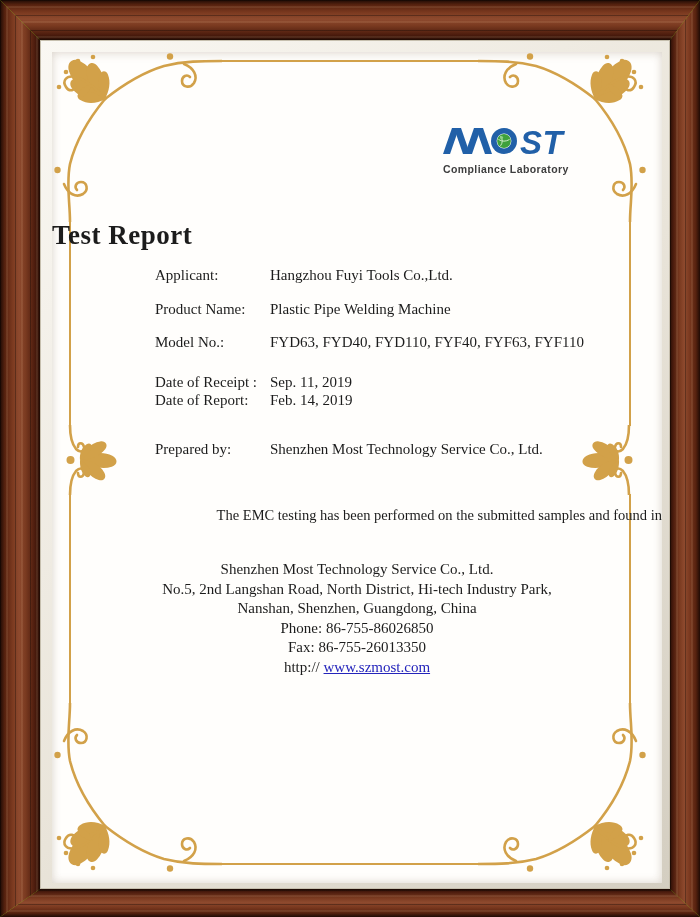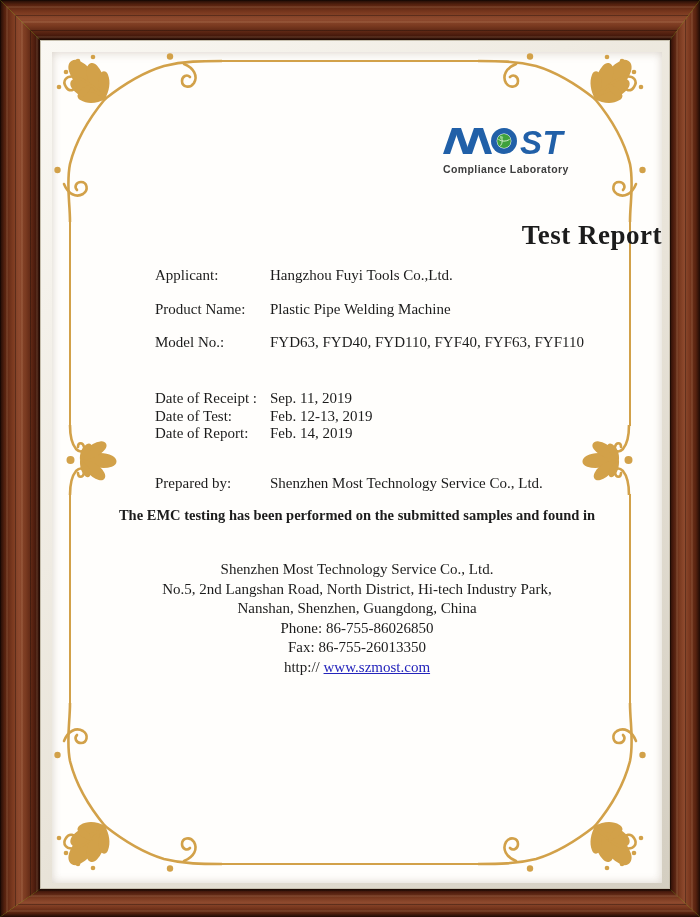--- a/index.html
+++ b/index.html
@@ -60,31 +60,31 @@
   .fleur.right{left:579px;top:425px;transform:scaleX(-1);}
   .orn-stroke{fill:none;stroke:var(--gold);stroke-width:2.6;stroke-linecap:round;}
   .orn-fill{fill:var(--gold);}
 
   
   .logo{position:absolute;left:443px;top:124px;width:130px;text-align:left;}
   .logo-sub{font-family:"Liberation Sans","DejaVu Sans",sans-serif;font-size:10.5px;font-weight:700;
     color:#3d3d3d;letter-spacing:.4px;margin-top:1px;white-space:nowrap;}
 
   
-  .title{position:absolute;left:52px;right:38px;top:220px;text-align:right;
+  .title{position:absolute;left:52px;right:38px;top:220px;text-align:left;
     font-size:27px;font-weight:700;letter-spacing:.5px;}
   .fields{position:absolute;left:155px;top:266px;width:470px;font-size:15px;line-height:19px;}
   .frow{display:flex;}
   .frow .lbl{width:115px;flex:0 0 115px;}
   .frow .val{flex:1;white-space:nowrap;}
-  .mb15{margin-bottom:15px;} .mb14{margin-bottom:14px;} .mb22{margin-bottom:38px;}
+  .mb15{margin-bottom:15px;} .mb14{margin-bottom:14px;} .mb22{margin-bottom:22px;}
   .dates{line-height:17.5px;}
   .mt15{margin-top:31px;}
-  .statement{position:absolute;left:52px;right:38px;top:505px;text-align:center;
-    font-size:14.5px;font-weight:700;line-height:20px;}
+  .statement{position:absolute;left:52px;right:38px;top:505px;text-align:right;
+    font-size:14.5px;font-weight:400;line-height:20px;}
   .address{position:absolute;left:52px;right:38px;top:560px;text-align:center;
     font-size:15px;line-height:19.5px;}
   .address a{color:var(--link-blue);text-decoration:underline;cursor:pointer;}
 </style>
 </head>
 <body>
 
 <div class="stage">
 
   <svg width="0" height="0" style="position:absolute" aria-hidden="true">
@@ -190,24 +190,20 @@
     </div>
     <div class="frow mb22">
       <span class="lbl">Model No.:</span>
       <span class="val">FYD63, FYD40, FYD110, FYF40, FYF63, FYF110</span>
     </div>
     <div class="frow dates">
       <span class="lbl">Date of Receipt :</span>
       <span class="val">Sep. 11, 2019</span>
     </div>
     <div class="frow dates">
-      <span class="lbl">Date of Test:</span>
-      <span class="val">Feb. 12-13, 2019</span>
-    </div>
-    <div class="frow dates">
       <span class="lbl">Date of Report:</span>
       <span class="val">Feb. 14, 2019</span>
     </div>
     <div class="frow mt15">
       <span class="lbl">Prepared by:</span>
       <span class="val">Shenzhen Most Technology Service Co., Ltd.</span>
     </div>
   </div>
 
   <div class="statement">

